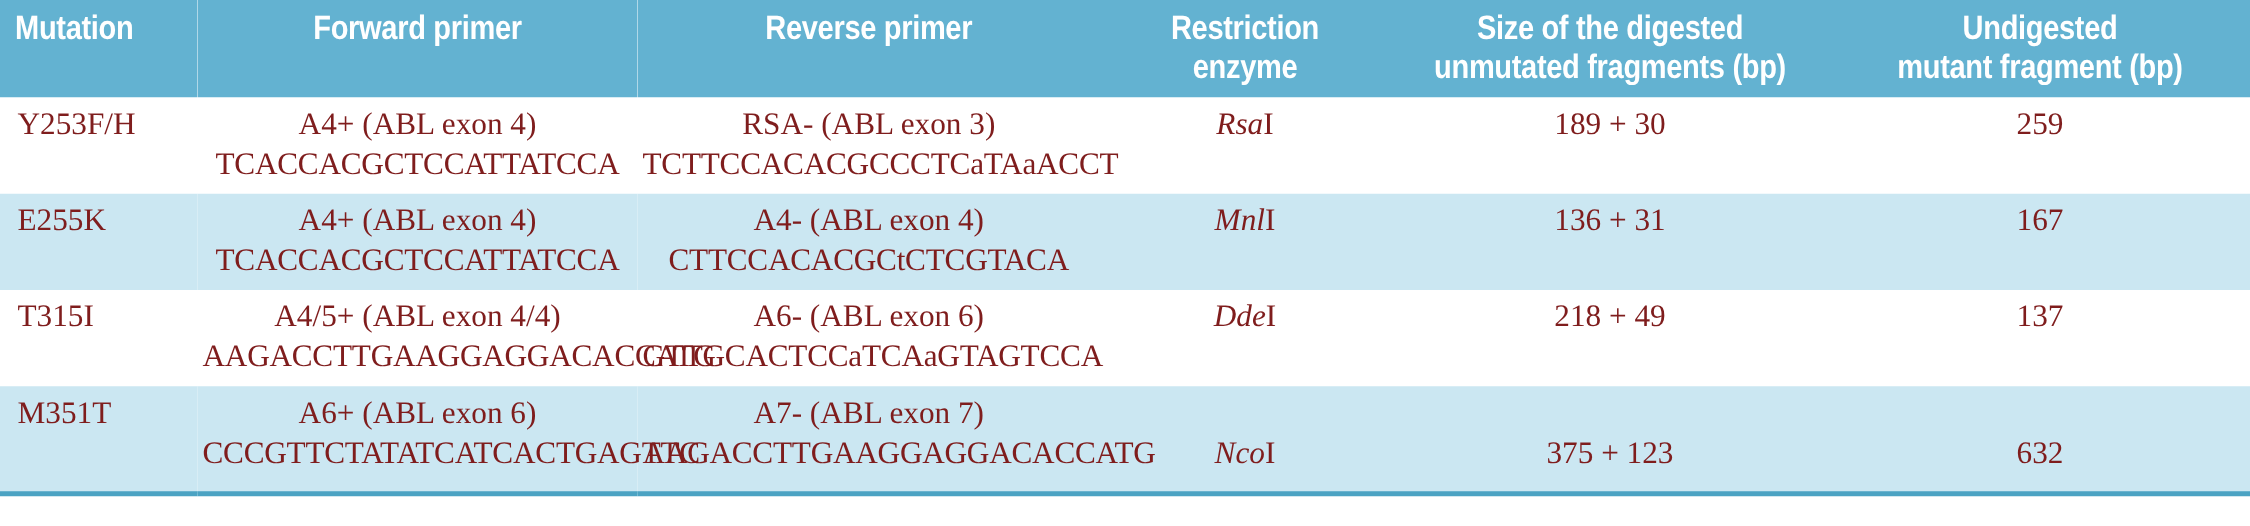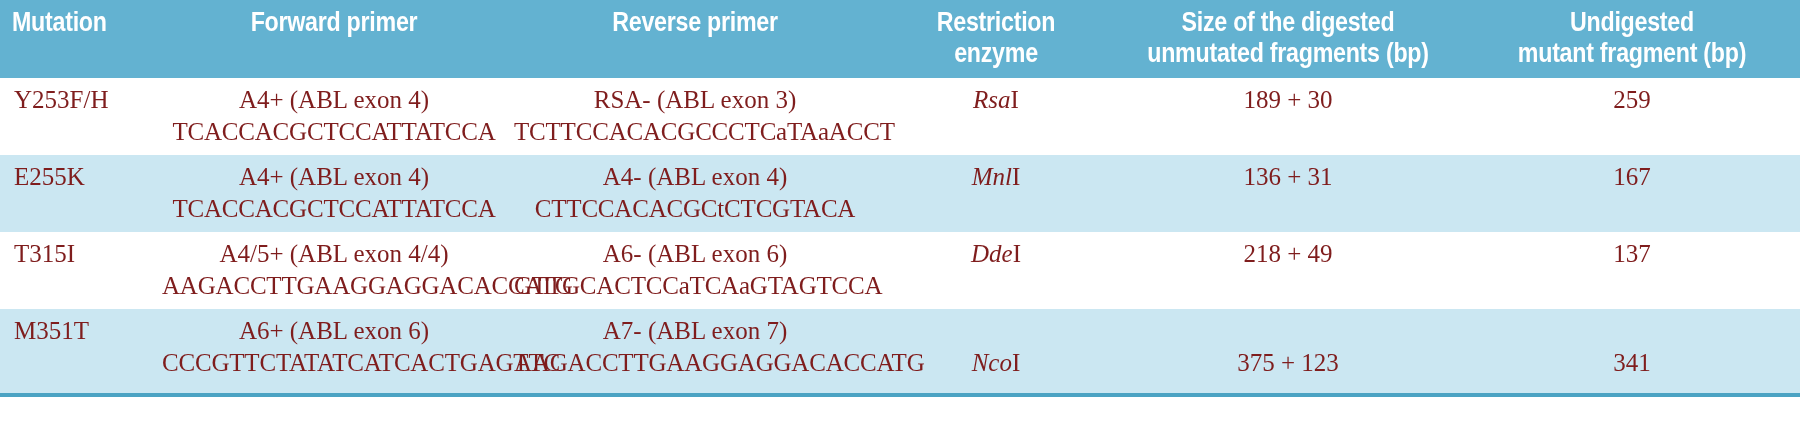--- a/index.html
+++ b/index.html
@@ -171,18 +171,18 @@
         <td class="col-forward">
           <span class="primer-name">A6+ (ABL exon 6)</span>
           <span class="primer-seq">CCCGTTCTATATCATCACTGAGTTC</span>
         </td>
         <td class="col-reverse">
           <span class="primer-name">A7- (ABL exon 7)</span>
           <span class="primer-seq">AAGACCTTGAAGGAGGACACCATG</span>
         </td>
         <td class="col-enzyme"><span class="enzyme-prefix">Nco</span><span class="enzyme-suffix">I</span></td>
         <td class="col-size">375 + 123</td>
-        <td class="col-undigested">341</td>
+        <td class="col-undigested">632</td>
       </tr>
 
     </tbody>
   </table>
 </div>
 
 </body></html>

